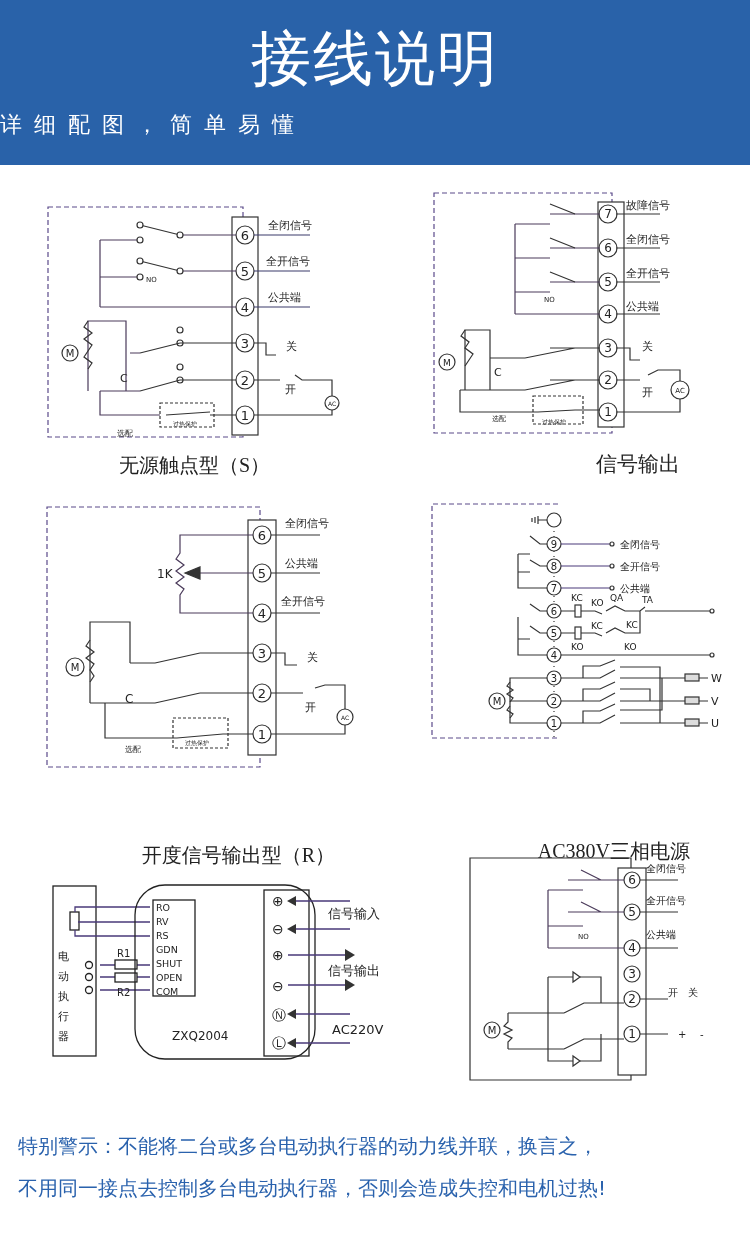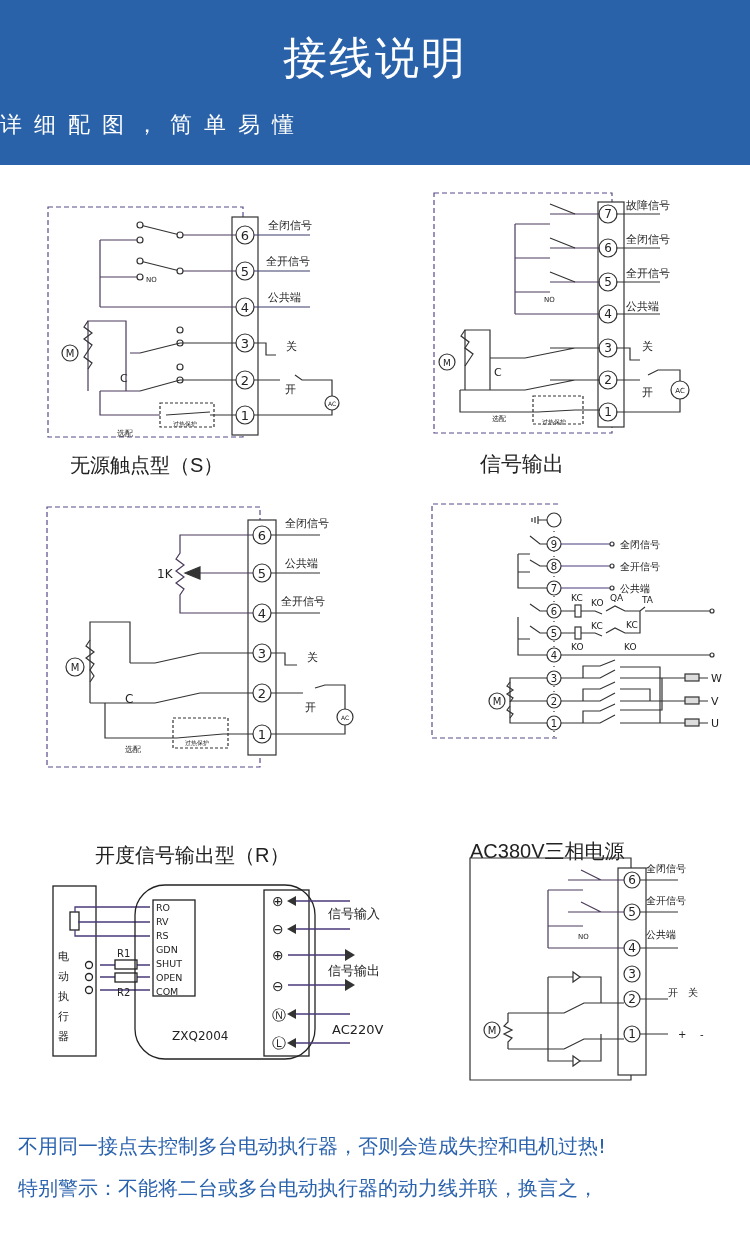--- a/index.html
+++ b/index.html
@@ -1,26 +1,26 @@
 <!DOCTYPE html>
 <html><head>
 <meta charset="utf-8">
 <style>
   html, body { margin: 0; padding: 0; background: #ffffff; }
   body { width: 750px; height: 1247px; position: relative; overflow: hidden;
          font-family: "DejaVu Sans", "Liberation Sans", sans-serif; color: #222; }
   .banner { position: absolute; left: 0; top: 0; width: 750px; height: 165px; background: #2962a9; }
   .banner-title { position: absolute; left: 0; top: 22px; width: 750px; text-align: center;
-                  color: #fff; font-size: 44px; letter-spacing: 2px; line-height: 72px; }
+                  color: #fff; font-size: 60px; letter-spacing: 2px; line-height: 72px; }
   .banner-sub { position: absolute; left: 0; top: 110px; width: 750px; text-align: left;
                 color: #fff; font-size: 22px; letter-spacing: 12px; line-height: 30px; }
   svg.diagram { position: absolute; overflow: visible; }
   svg text { font-family: "DejaVu Sans", "Liberation Sans", sans-serif; fill: #222; }
-  .caption { position: absolute; font-family: Liberation Sans, sans-serif;
-             font-size: 20px; color: #222; text-align: left; }
+  .caption { position: absolute; font-family: Liberation Serif, serif;
+             font-size: 20px; color: #222; text-align: right; }
   .warning { position: absolute; left: 18px; top: 1125px; width: 730px; color: #2a62ad;
              font-size: 20px; line-height: 42px; }
   .warning div { white-space: nowrap; }
 </style>
 </head>
 <body>
 
 <div class="banner">
   <div class="banner-title">接线说明</div>
   <div class="banner-sub">详细配图，简单易懂</div>
@@ -341,15 +341,15 @@
   <path d="M80 127 H105 M112 127 H133 V153 M80 127 V211 H105 M112 211 H133 V184"></path>
   <polygon points="105,122 105,132 112,127" fill="#fff"></polygon>
     <polygon points="105,206 105,216 112,211" fill="#fff"></polygon>
   <path d="M96 163 L116 153 H156 M96 199 L116 189 H156 M40 163 H96 M40 199 H96"></path>
   <path d="M40 163 V172 l-4 4 l8 4 l-8 4 l8 4 l-4 4 V199"></path>
   <circle cx="24" cy="180" r="8" fill="#fff"></circle>
   <text x="24" y="184" font-size="10" stroke="none" text-anchor="middle">M</text>
 </svg>
 
 <div class="warning">
+  <div>特别警示：不能将二台或多台电动执行器的动力线并联，换言之，</div>
   <div>不用同一接点去控制多台电动执行器，否则会造成失控和电机过热!</div>
-  <div>特别警示：不能将二台或多台电动执行器的动力线并联，换言之，</div>
 </div>
 
 </body></html>

